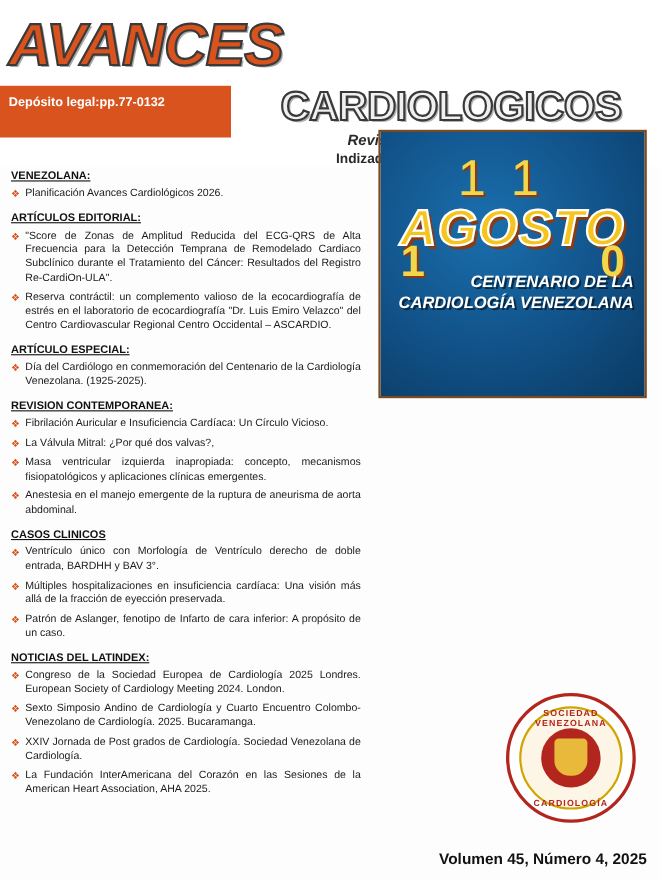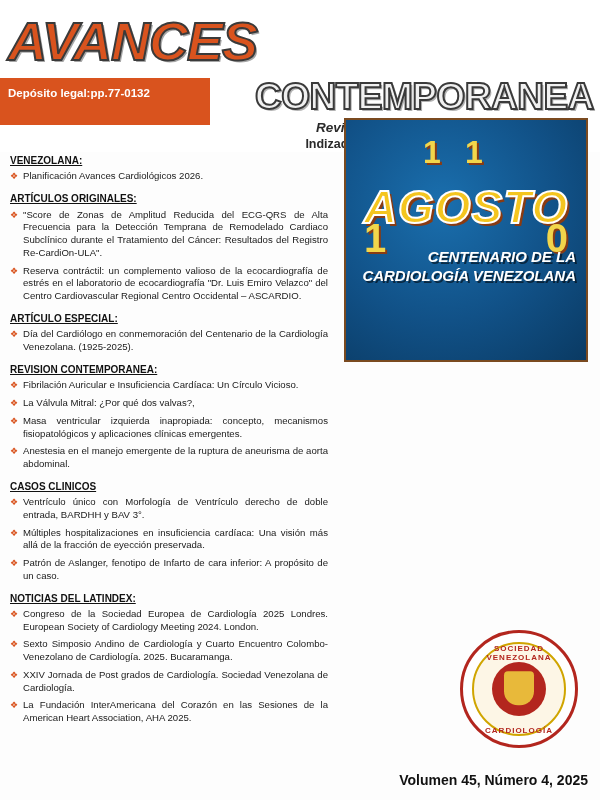--- a/index.html
+++ b/index.html
@@ -143,22 +143,22 @@
     border: 2px solid #7a4a20;
     background: radial-gradient(circle at 40% 35%, #1a6fae 0%, #115187 55%, #0a3a63 100%);
     overflow: hidden;
   }
   .art-top {
     position: absolute;
     top: 14px;
     left: 0;
     width: 100%;
     text-align: center;
-    font-weight: bold;
-    font-size: 32px;
+    font-weight: normal;
+    font-size: 46px;
     color: #f2d64b;
     letter-spacing: 26px;
     text-shadow: 2px 2px 0 #8a3b12;
   }
   .art-agosto {
     position: absolute;
     top: 60px;
     left: 0;
     width: 100%;
     text-align: center;
@@ -270,40 +270,40 @@
     color: #111;
   }
 </style>
 </head>
 <body>
 
 <div class="page">
 
   <div class="masthead">
     <div class="title-avances">AVANCES</div>
-    <div class="title-cardiologicos">CONTEMPORANEA</div>
+    <div class="title-cardiologicos">CARDIOLOGICOS</div>
 
     <div class="issn-box">
       <div>Depósito legal:pp.77-0132</div>
     </div>
 
     <div class="subtitle-block">
       <div class="subtitle-1">Revista Venezolana de Cardiología</div>
       <div class="subtitle-2">Indizada en LILACS, LIVECS y LATINDEX</div>
     </div>
   </div>
 
   <div class="content">
     <div class="toc" id="toc-root">
         <div class="sec-head first">VENEZOLANA:</div>
         <div class="entry">
           <span class="bullet">❖</span>
           <span class="entry-text">Planificación Avances Cardiológicos 2026.</span>
         </div>
-        <div class="sec-head">ARTÍCULOS ORIGINALES:</div>
+        <div class="sec-head">ARTÍCULOS EDITORIAL:</div>
         <div class="entry">
           <span class="bullet">❖</span>
           <span class="entry-text">"Score de Zonas de Amplitud Reducida del ECG-QRS de Alta Frecuencia para la Detección Temprana de Remodelado Cardiaco Subclínico durante el Tratamiento del Cáncer: Resultados del Registro Re-CardiOn-ULA".</span>
         </div>
         <div class="entry">
           <span class="bullet">❖</span>
           <span class="entry-text">Reserva contráctil: un complemento valioso de la ecocardiografía de estrés en el laboratorio de ecocardiografía "Dr. Luis Emiro Velazco" del Centro Cardiovascular Regional Centro Occidental – ASCARDIO.</span>
         </div>
         <div class="sec-head">ARTÍCULO ESPECIAL:</div>
         <div class="entry">

